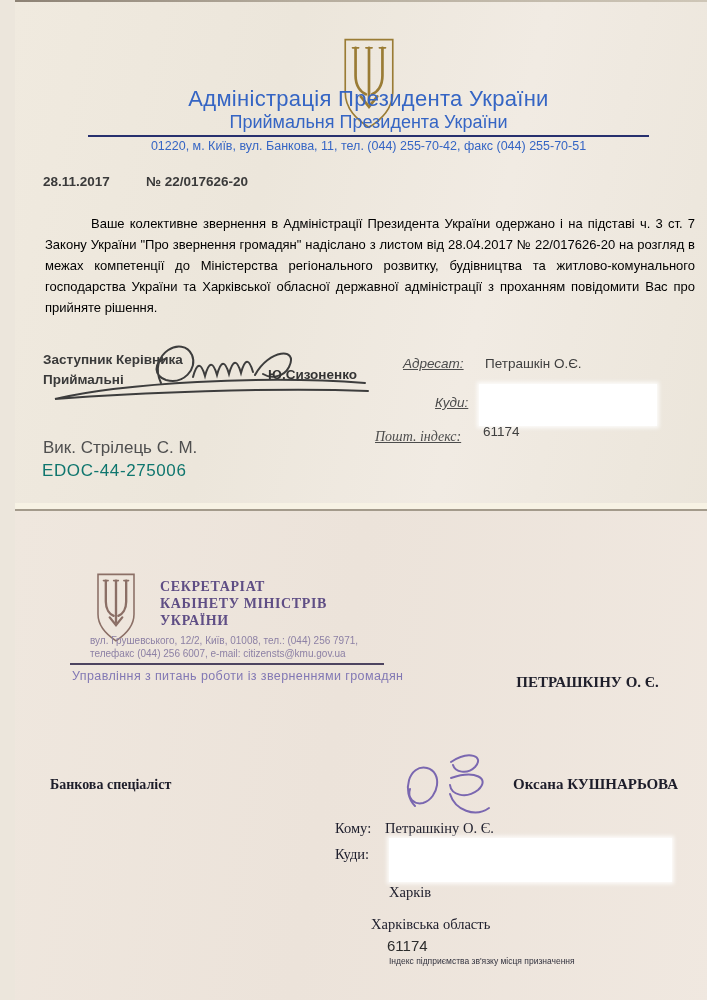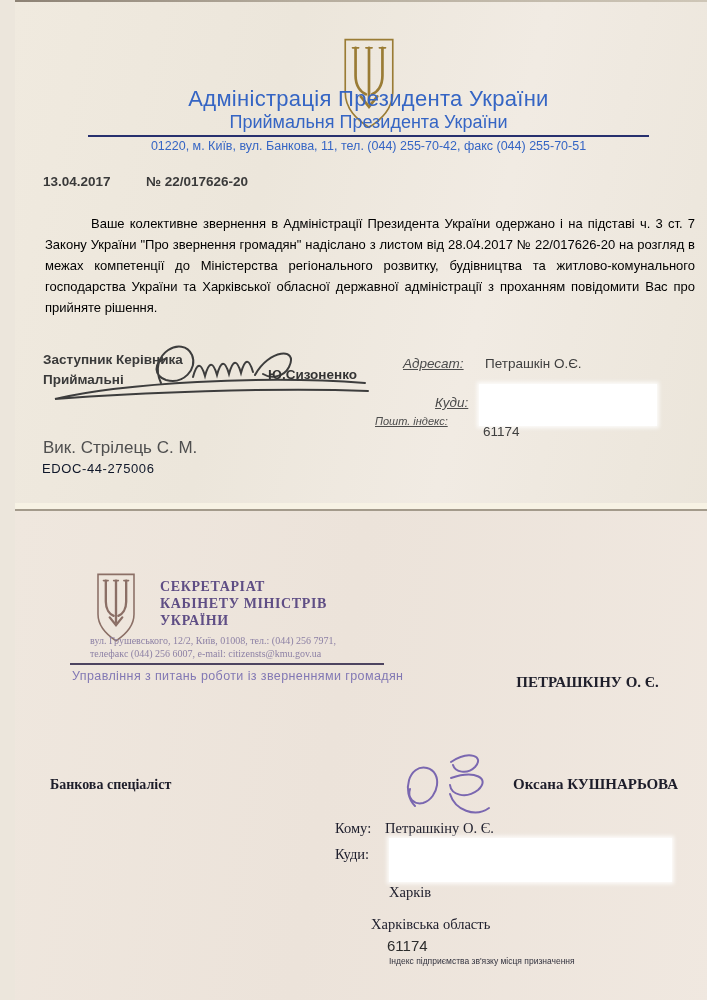--- a/index.html
+++ b/index.html
@@ -21,21 +21,21 @@
   .l1-rule{left:73px;top:135px;width:561px;height:2px;background:#27306e;}
   .l1-contact{width:707px;text-align:center;font-size:12.5px;color:#3565c4;}
   .l1-date{font-weight:bold;font-size:13.5px;color:#3a3a3a;}
   .l1-body{left:30px;top:213px;width:650px;font-size:13px;line-height:21px;
            text-align:justify;text-indent:46px;color:#000000;}
   .l1-signer{font-weight:bold;font-size:13.5px;line-height:20px;color:#3a3a3a;}
   .l1-name{font-weight:bold;font-size:13.5px;color:#333;}
   .lbl-it{font-style:italic;text-decoration:underline;color:#4c4c4c;}
   .l1-val{font-size:13.5px;color:#3f3f3f;}
   .l1-exec{font-size:17px;color:#4f4f4f;}
-  .l1-edoc{font-size:13px;color:#0f172a;letter-spacing:.6px;}
+  .l1-edoc{font-size:17px;color:#0f766e;letter-spacing:.6px;}
   .redaction{background:#ffffff;box-shadow:0 0 4px 2px rgba(255,255,255,.85);}
   .l2-org{font-family:"Liberation Serif",serif;font-weight:bold;font-size:14px;
           line-height:17px;letter-spacing:.6px;color:#5f4e85;}
   .l2-contact{font-size:10px;line-height:13px;color:#8d81a5;}
   .l2-rule{left:55px;top:663px;width:314px;height:2px;background:#4d4460;}
   .l2-dept{font-size:12.5px;color:#8278b4;letter-spacing:.4px;}
   .l2-head{font-family:"Liberation Serif",serif;font-weight:bold;font-size:15px;color:#1f1f2b;}
   .l2-body{left:35px;top:700px;width:652px;font-family:"Liberation Serif",serif;
            font-size:15px;line-height:22px;text-align:justify;text-indent:45px;color:#26263a;}
   .l2-line{font-family:"Liberation Serif",serif;font-size:14.5px;color:#20202e;}
@@ -70,21 +70,21 @@
         </g>
       </g>
     </svg>
   </div>
 
   <div class="abs l1-title1" style="left:0;top:86px;">Адміністрація Президента України</div>
   <div class="abs l1-title2" style="left:0;top:112px;text-align:center;">Приймальня Президента України</div>
   <div class="abs l1-rule"></div>
   <div class="abs l1-contact" style="left:0;top:139px;">01220, м. Київ, вул. Банкова, 11, тел. (044) 255-70-42, факс (044) 255-70-51</div>
 
-  <div class="abs l1-date" style="left:28px;top:174px;">13.04.2017</div>
+  <div class="abs l1-date" style="left:28px;top:174px;">28.11.2017</div>
   <div class="abs l1-date" style="left:131px;top:174px;">№ 22/017626-20</div>
 
   <div class="abs l1-body">Ваше колективне звернення в Адміністрації Президента України одержано і на підставі ч. 3 ст. 7 Закону України "Про звернення громадян" надіслано з листом від 28.04.2017 № 22/017626-20 на розгляд в межах компетенції до Міністерства регіонального розвитку, будівництва та житлово-комунального господарства України та Харківської обласної державної адміністрації з проханням повідомити Вас про прийняте рішення.</div>
 
   <div class="abs l1-signer" style="left:28px;top:350px;width:180px;">
     <span>Заступник Керівника</span><br>
     <span>Приймальні</span>
   </div>
 
   <div class="abs" style="left:18px;top:335px;width:345px;height:78px;">
@@ -98,21 +98,21 @@
     </svg>
   </div>
   <div class="abs l1-name" style="left:253px;top:367px;">Ю.Сизоненко</div>
 
   <div class="abs lbl-it" style="left:388px;top:356px;font-size:13.5px;">Адресат:</div>
   <div class="abs l1-val" style="left:470px;top:356px;">Петрашкін О.Є.</div>
 
   <div class="abs lbl-it" style="left:420px;top:395px;font-size:13.5px;">Куди:</div>
   <div class="abs redaction" style="left:464px;top:384px;width:178px;height:42px;"></div>
 
-  <div class="abs lbl-it" style="left:360px;top:415px;font-size:11px;">Пошт. індекс:</div>
+  <div class="abs lbl-it" style="left:360px;top:429px;font-size:14px;font-family:Liberation Serif, serif;">Пошт. індекс:</div>
   <div class="abs l1-val" style="left:468px;top:424px;">61174</div>
 
   <div class="abs l1-exec" style="left:28px;top:438px;">Вик. Стрілець С. М.</div>
   <div class="abs l1-edoc" style="left:27px;top:461px;">EDOC-44-275006</div>
 
   <div class="abs" style="left:76px;top:572px;width:50px;height:72px;">
     <svg width="50" height="72" viewBox="0 0 60 92">
       <g fill="none" stroke="#8b6f66" stroke-linecap="round">
         <path d="M7,3 H53 V54 C53,70 42,80 30,88 C18,80 7,70 7,54 Z" stroke-width="2"></path>
         <g stroke-width="3">
@@ -129,21 +129,21 @@
       </g>
     </svg>
   </div>
 
   <div class="abs l2-org" style="left:145px;top:578px;">
     <span>СЕКРЕТАРІАТ</span><br>
     <span>КАБІНЕТУ МІНІСТРІВ</span><br>
     <span>УКРАЇНИ</span>
   </div>
 
-  <div class="abs l2-contact" style="left:75px;top:634px;font-family:Liberation Serif, serif;">
+  <div class="abs l2-contact" style="left:75px;top:634px;">
     <span>вул. Грушевського, 12/2, Київ, 01008, тел.: (044) 256 7971,</span><br>
     <span>телефакс (044) 256 6007, e-mail: citizensts@kmu.gov.ua</span>
   </div>
 
   <div class="abs l2-rule"></div>
   <div class="abs l2-dept" style="left:57px;top:669px;">Управління з питань роботи із зверненнями громадян</div>
 
   <div class="abs l2-head" style="left:455px;top:674px;width:235px;text-align:center;">ПЕТРАШКІНУ О. Є.</div>
 
 

